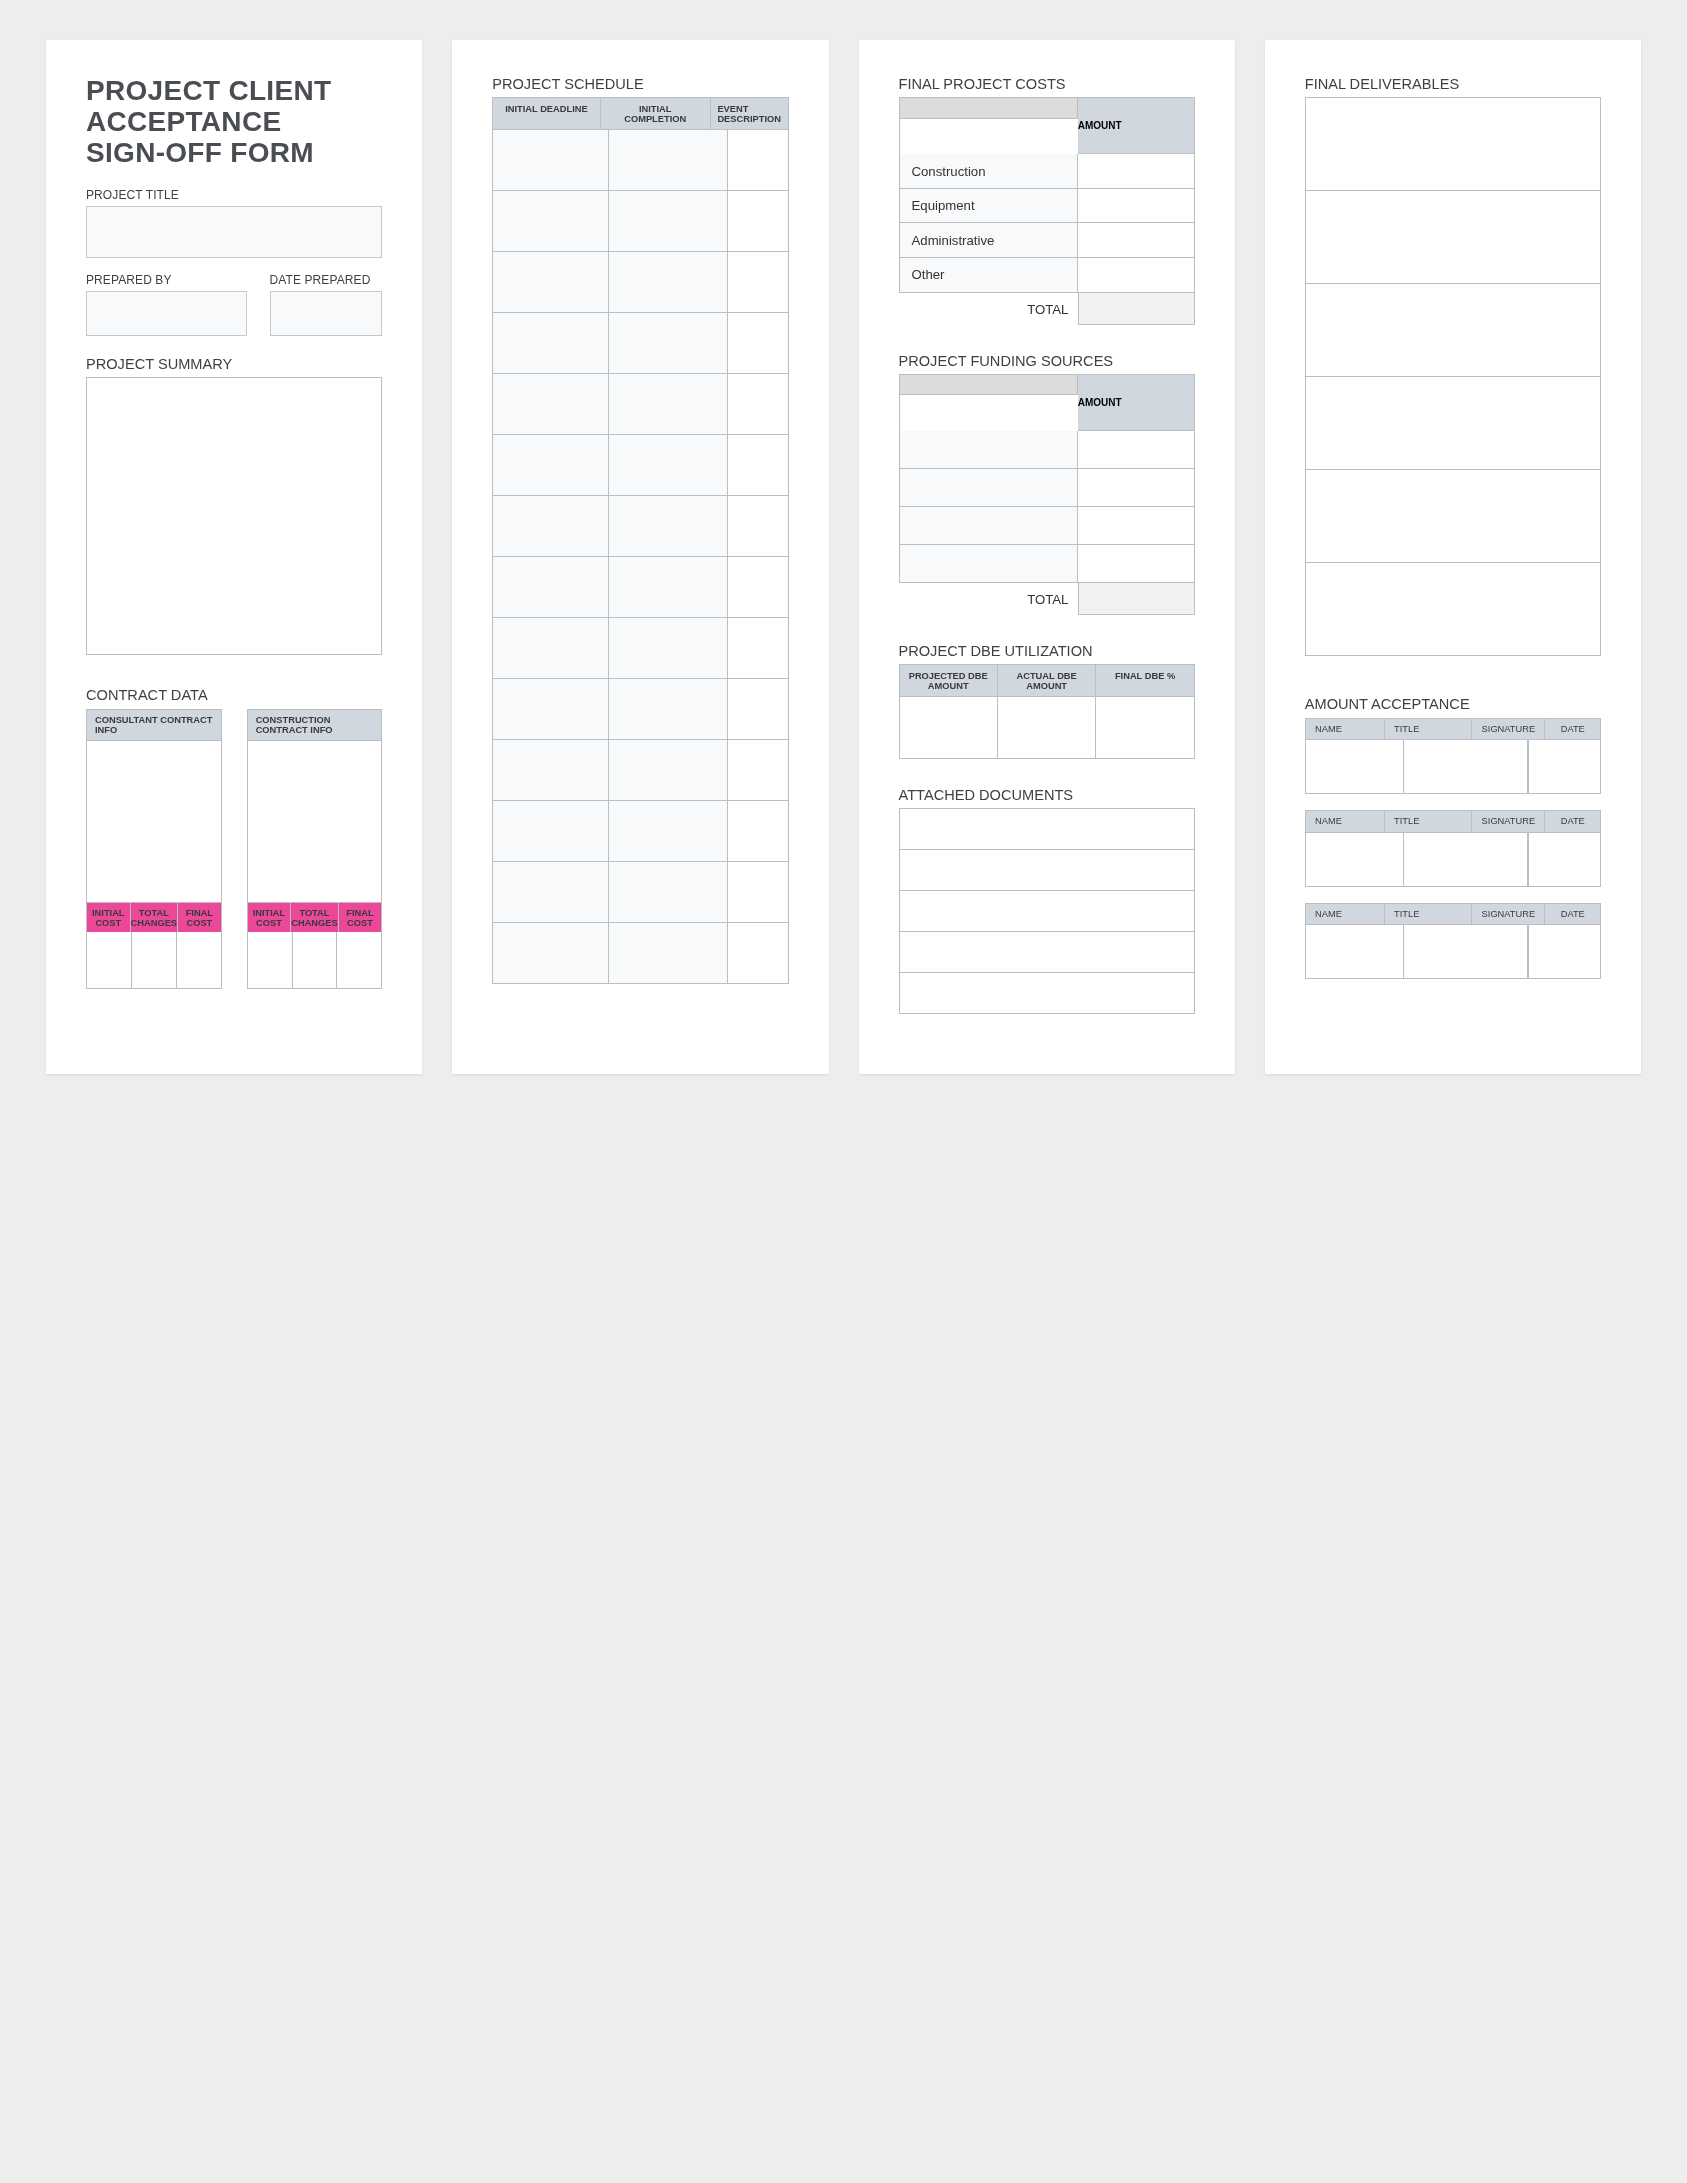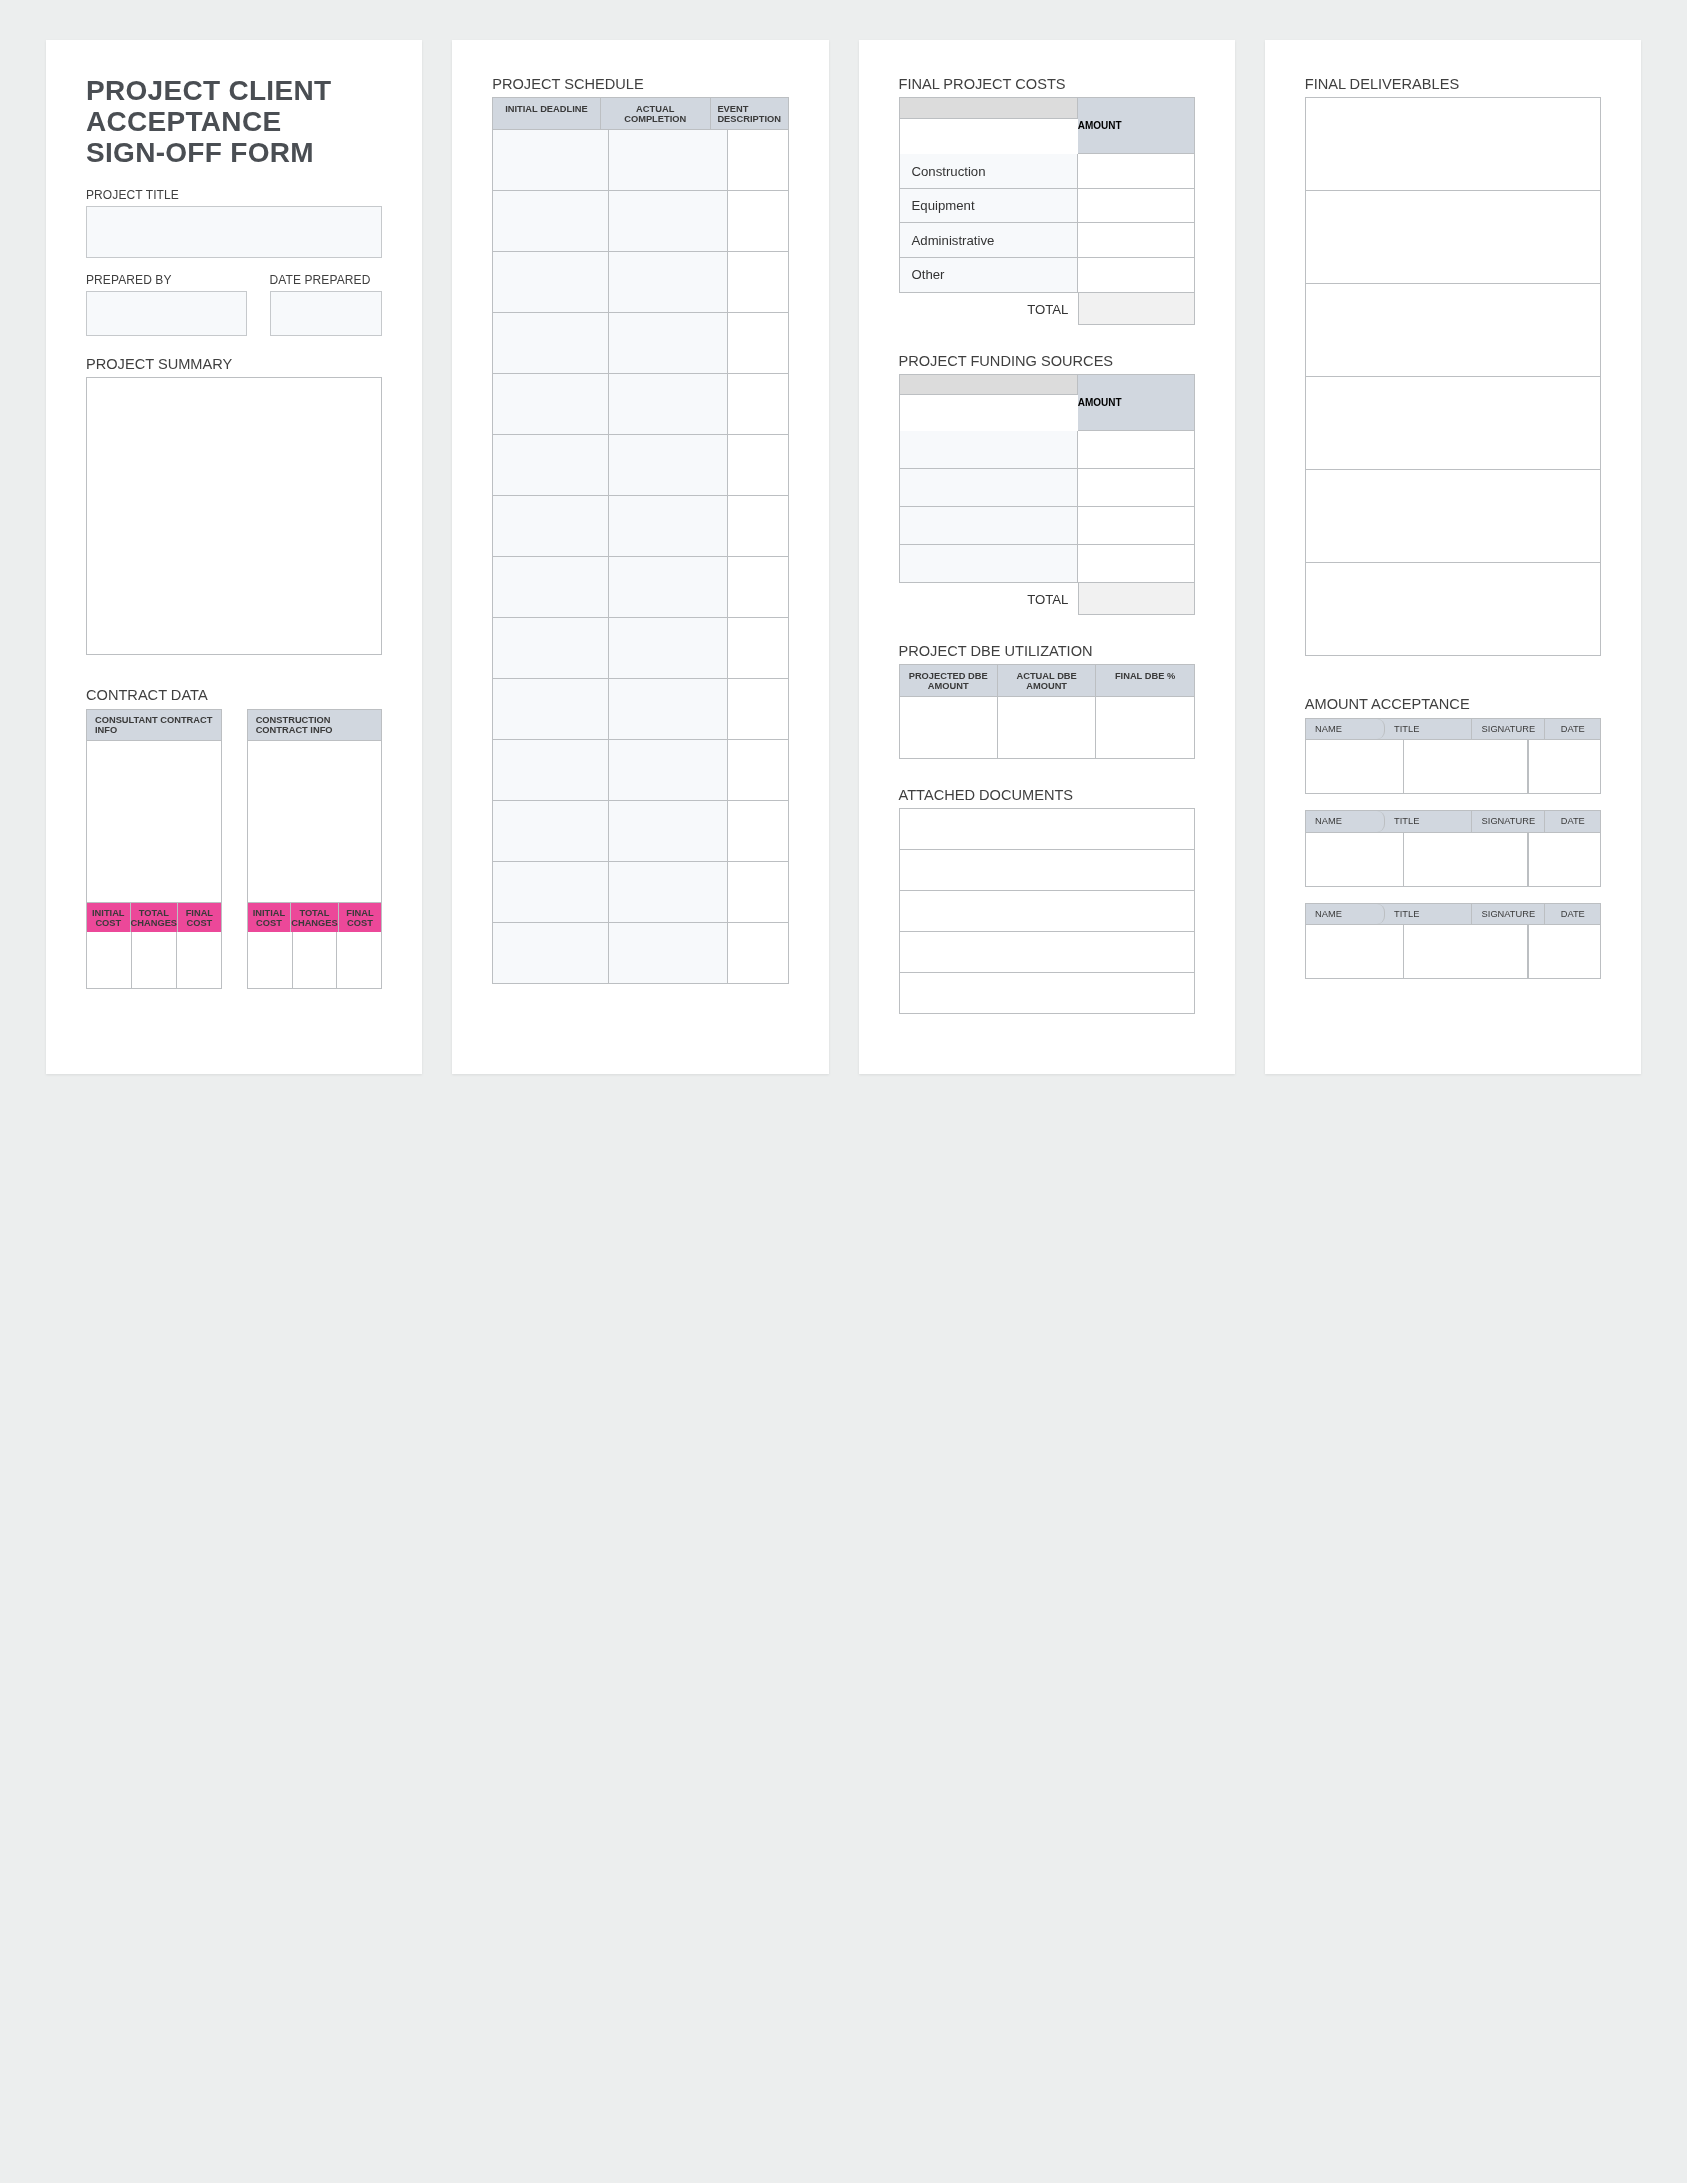--- a/index.html
+++ b/index.html
@@ -60,21 +60,21 @@
   .docs-row { height:41px; border-bottom:0.7px solid #bcbfc2; background:#fff; }
 
   
   .deliv-box { border:0.7px solid #bcbfc2; border-bottom:none; }
   .deliv-row { height:93px; border-bottom:0.7px solid #bcbfc2; background:#fff; }
 
   .accept-block { border:0.7px solid #bcbfc2; margin-bottom:16px; }
   .accept-head-row { display:flex; background:#d1d7df; border-bottom:0.7px solid #bcbfc2; }
   .accept-head { font-size:9.3px; font-weight:400; color:#3a3a3a; padding:5.3px 9.3px; border-right:0.7px solid #bcbfc2; }
   .accept-head:last-child { border-right:none; }
-  .ac-name { width:164px;border-radius:8px; }
+  .ac-name { width:164px; }
   .ac-title { width:185px; }
   .ac-sig { flex:1; text-align:center; }
   .ac-date { width:106px; text-align:center; }
   .accept-body-row { display:flex; }
   .accept-cell { border-right:0.7px solid #bcbfc2; height:53px; background:#fff; }
   .accept-cell:last-child { border-right:none; }
   .ab-name { width:146px; }
   .ab-title { width:185px; }
   .ab-sig { flex:1; }
   .ab-date { width:106px; }
@@ -142,21 +142,21 @@
         </div>
       </div>
     </div>
   </div>
 
   <div class="page">
     <div class="section-label">PROJECT SCHEDULE</div>
     <div class="sched-table">
       <div class="sched-head-row">
         <div class="sched-head sched-c1">INITIAL DEADLINE</div>
-        <div class="sched-head sched-c2">ACTUAL COMPLETION</div>
+        <div class="sched-head sched-c2">INITIAL COMPLETION</div>
         <div class="sched-head sched-c3" style="border-right:none;">EVENT DESCRIPTION</div>
       </div>
       <div id="sched-rows">
           <div class="sched-row">
             <div class="sched-cell c1"></div>
             <div class="sched-cell c2"></div>
             <div class="sched-cell c3"></div>
           </div>
           <div class="sched-row">
             <div class="sched-cell c1"></div>

